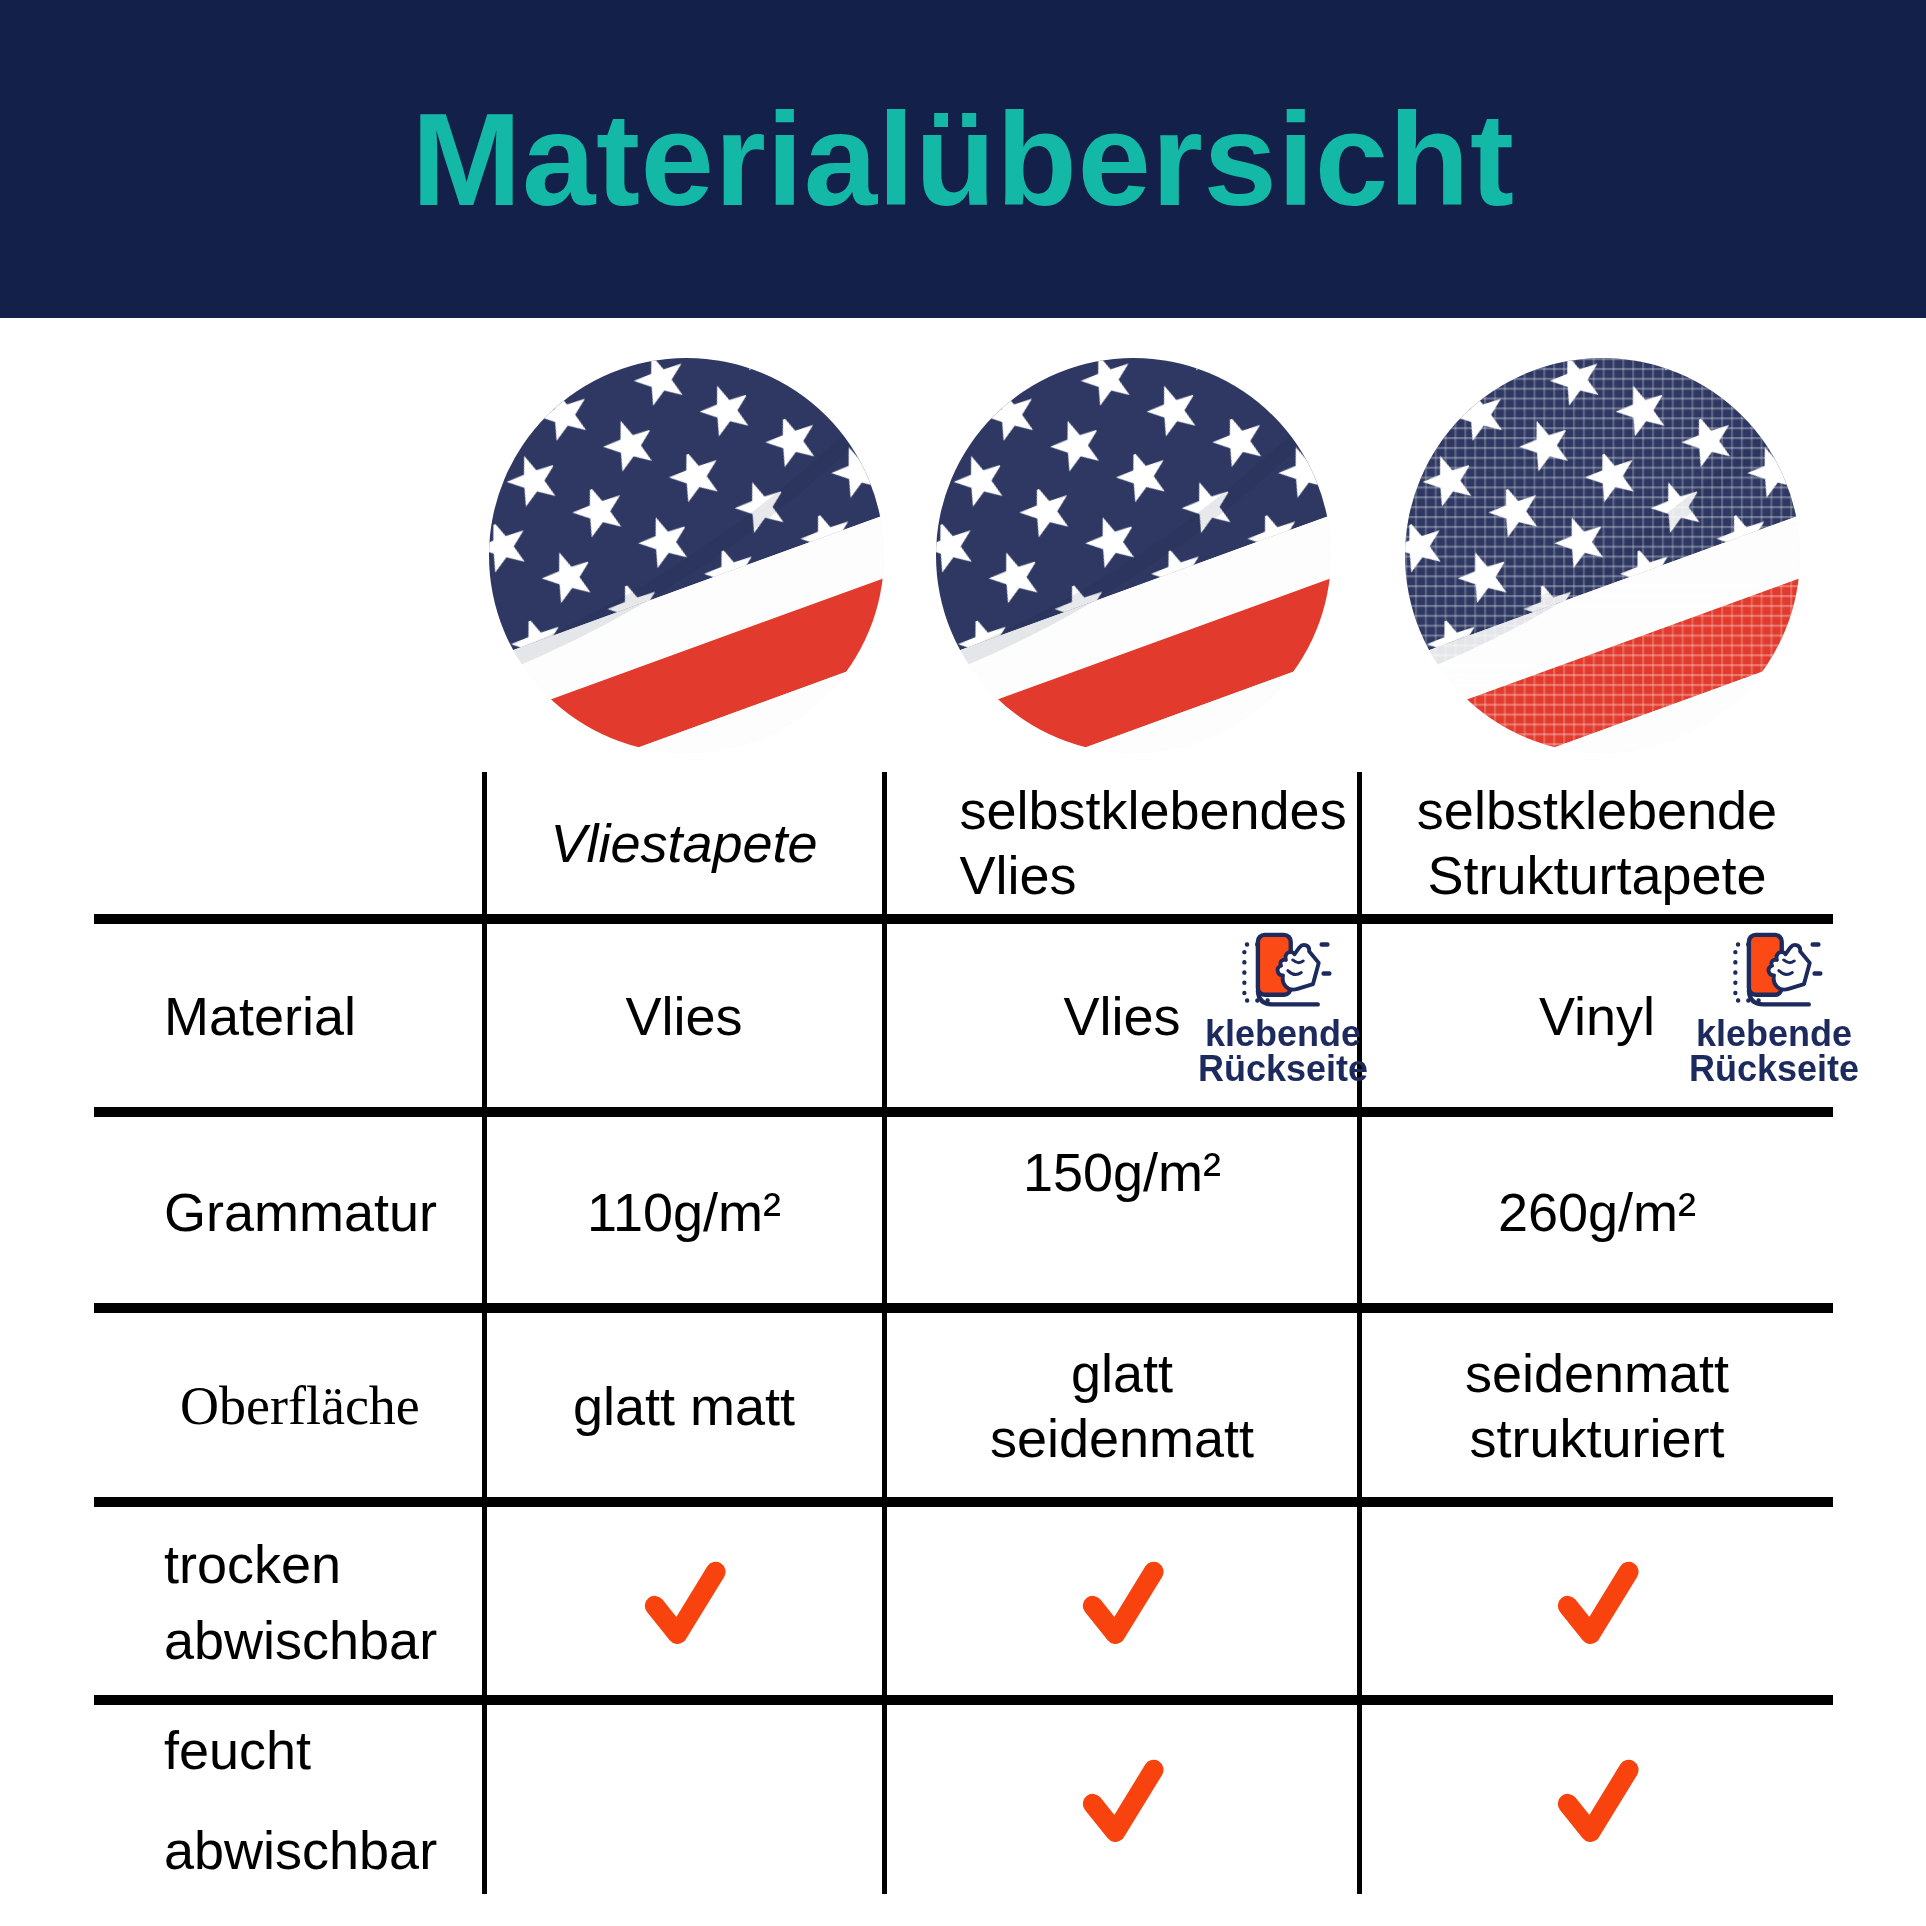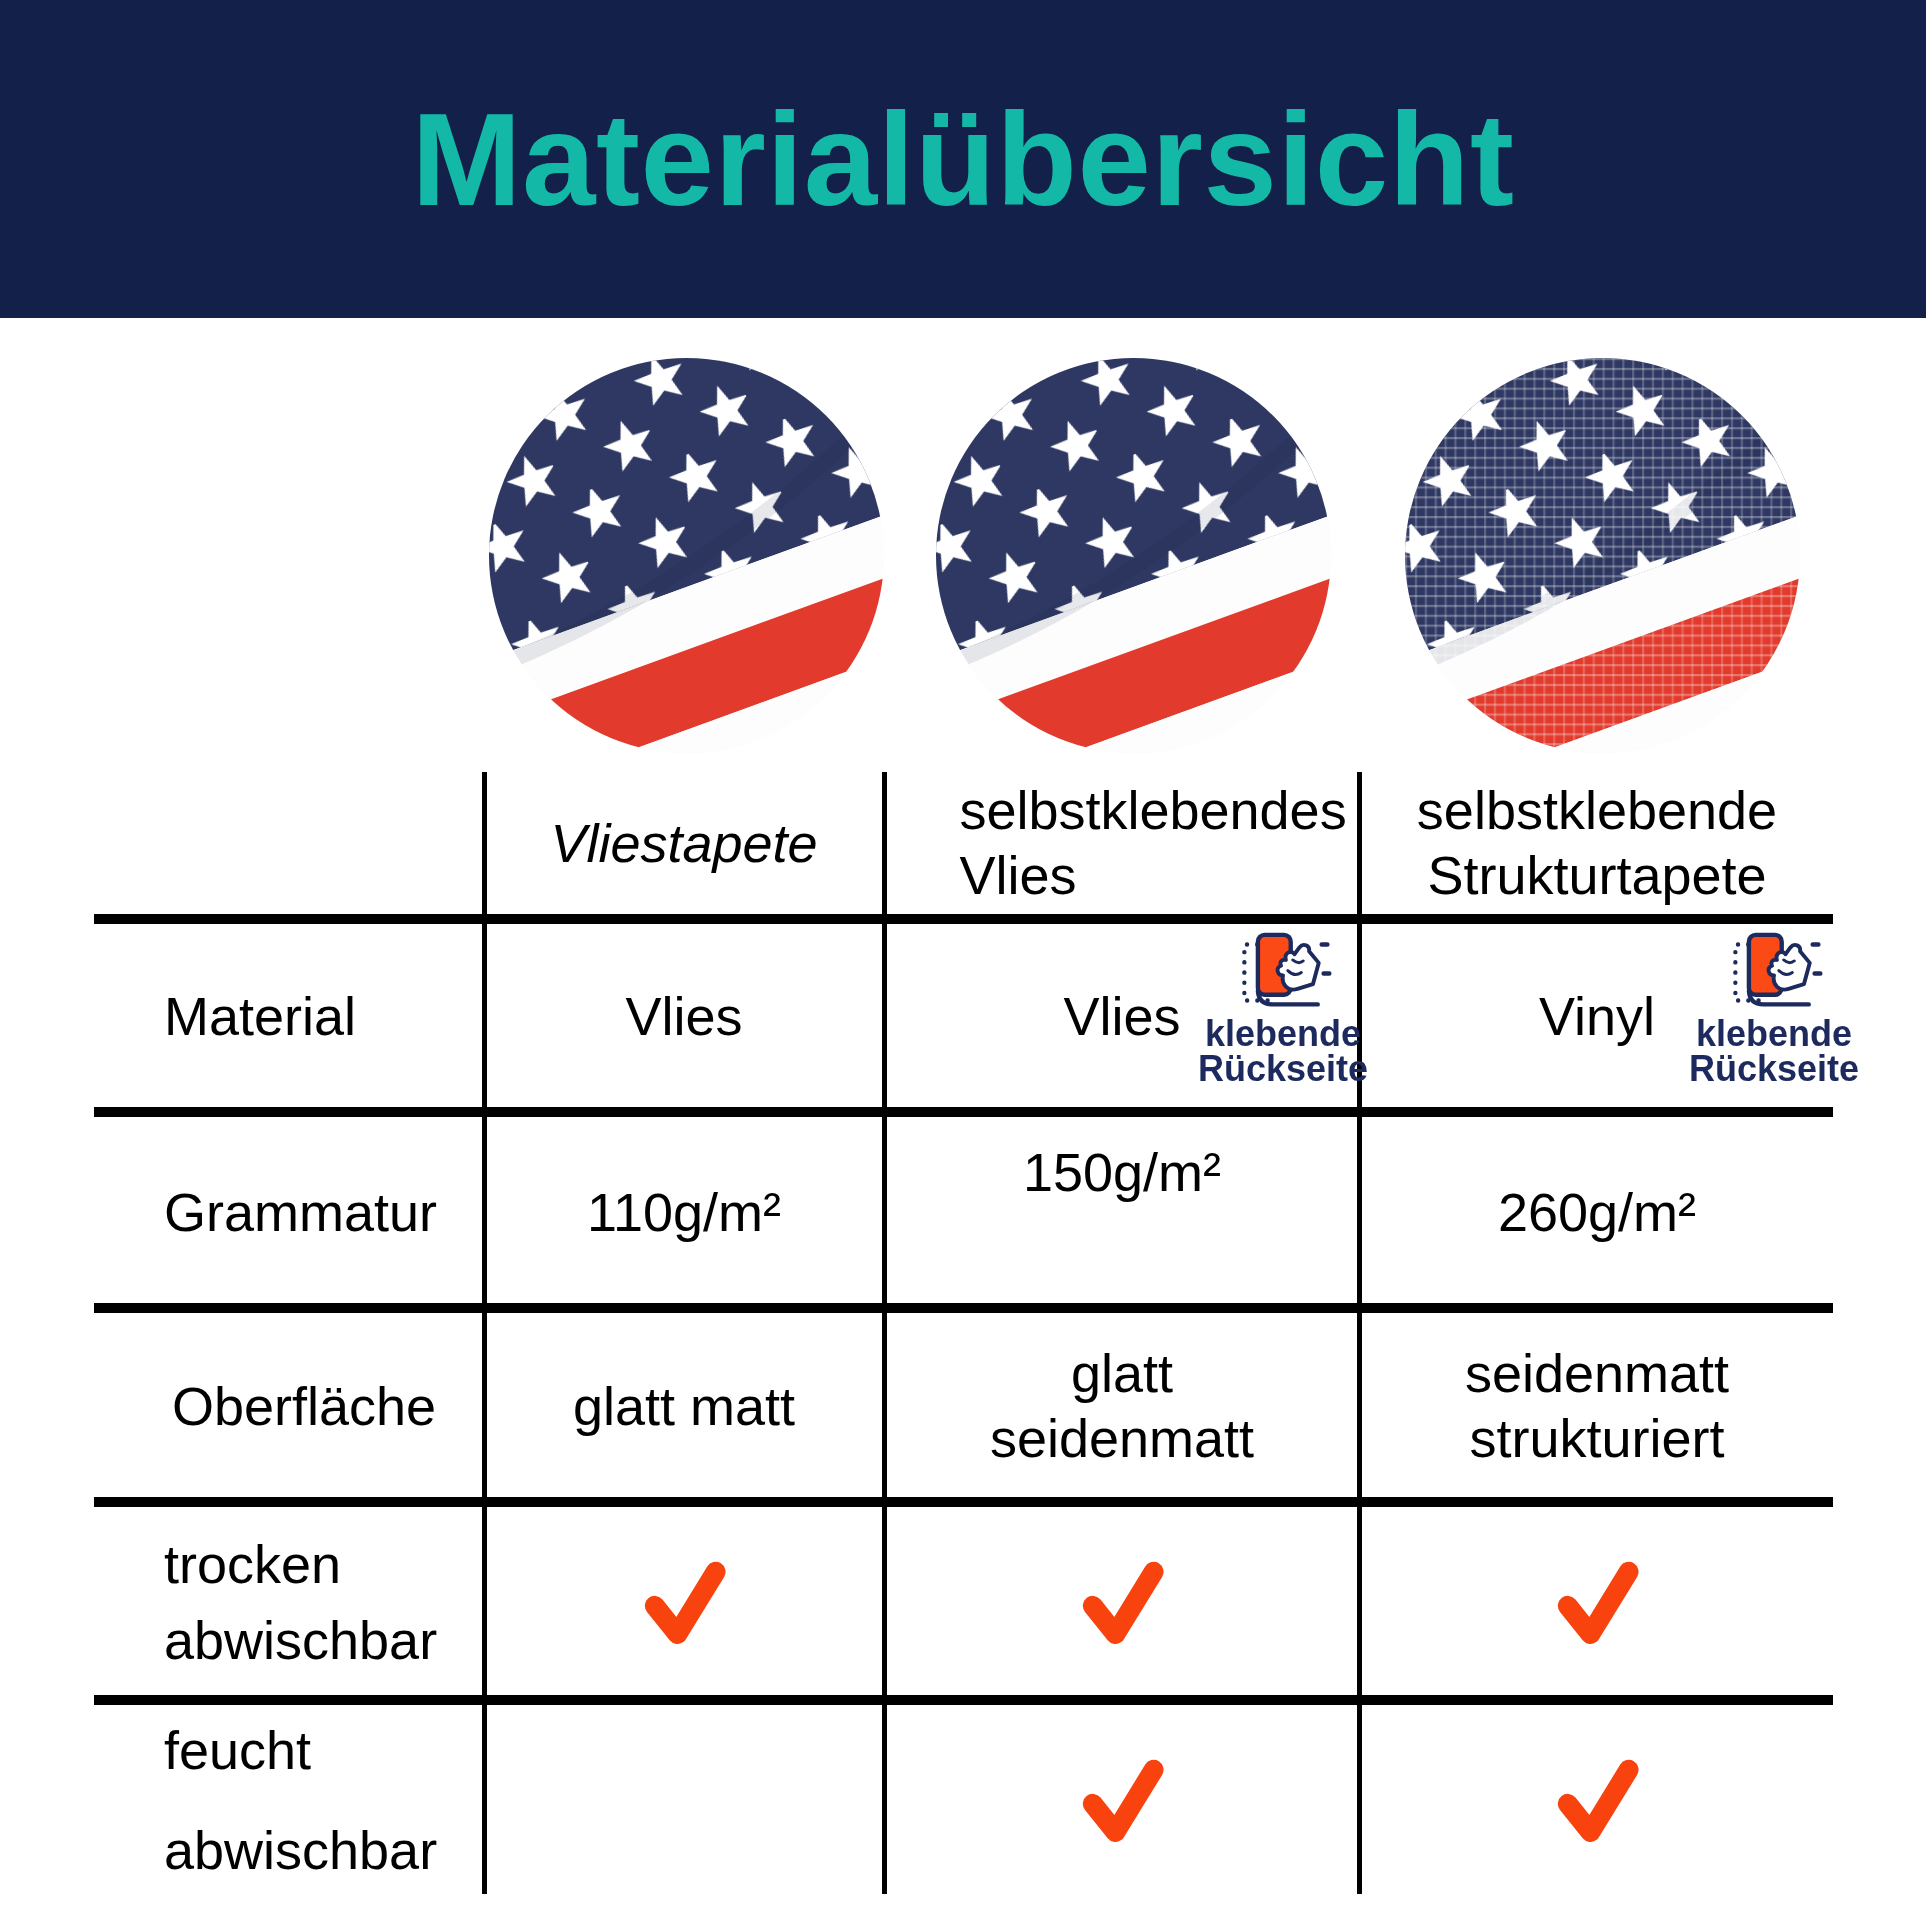--- a/index.html
+++ b/index.html
@@ -148,21 +148,21 @@
     <div class="cell" style="left:486px;top:1121px;width:396px;height:182px;">
       <span>110g/m²</span>
     </div>
     <div class="cell" style="left:887px;top:1081px;width:470px;height:182px;">
       <span>150g/m²</span>
     </div>
     <div class="cell" style="left:1361px;top:1121px;width:472px;height:182px;">
       <span>260g/m²</span>
     </div>
 
-    <div class="cell leftal" style="left:102px;top:1314px;width:388px;height:184px;padding-left:22px;">
+    <div class="cell leftal" style="left:110px;top:1314px;width:388px;height:184px;padding-left:22px;font-family:Liberation Serif, serif;">
       <span>Oberfläche</span>
     </div>
     <div class="cell" style="left:486px;top:1314px;width:396px;height:184px;">
       <span>glatt matt</span>
     </div>
     <div class="cell" style="left:887px;top:1314px;width:470px;height:184px;">
       <span>glatt</span>
       <span>seidenmatt</span>
     </div>
     <div class="cell" style="left:1361px;top:1314px;width:472px;height:184px;">

